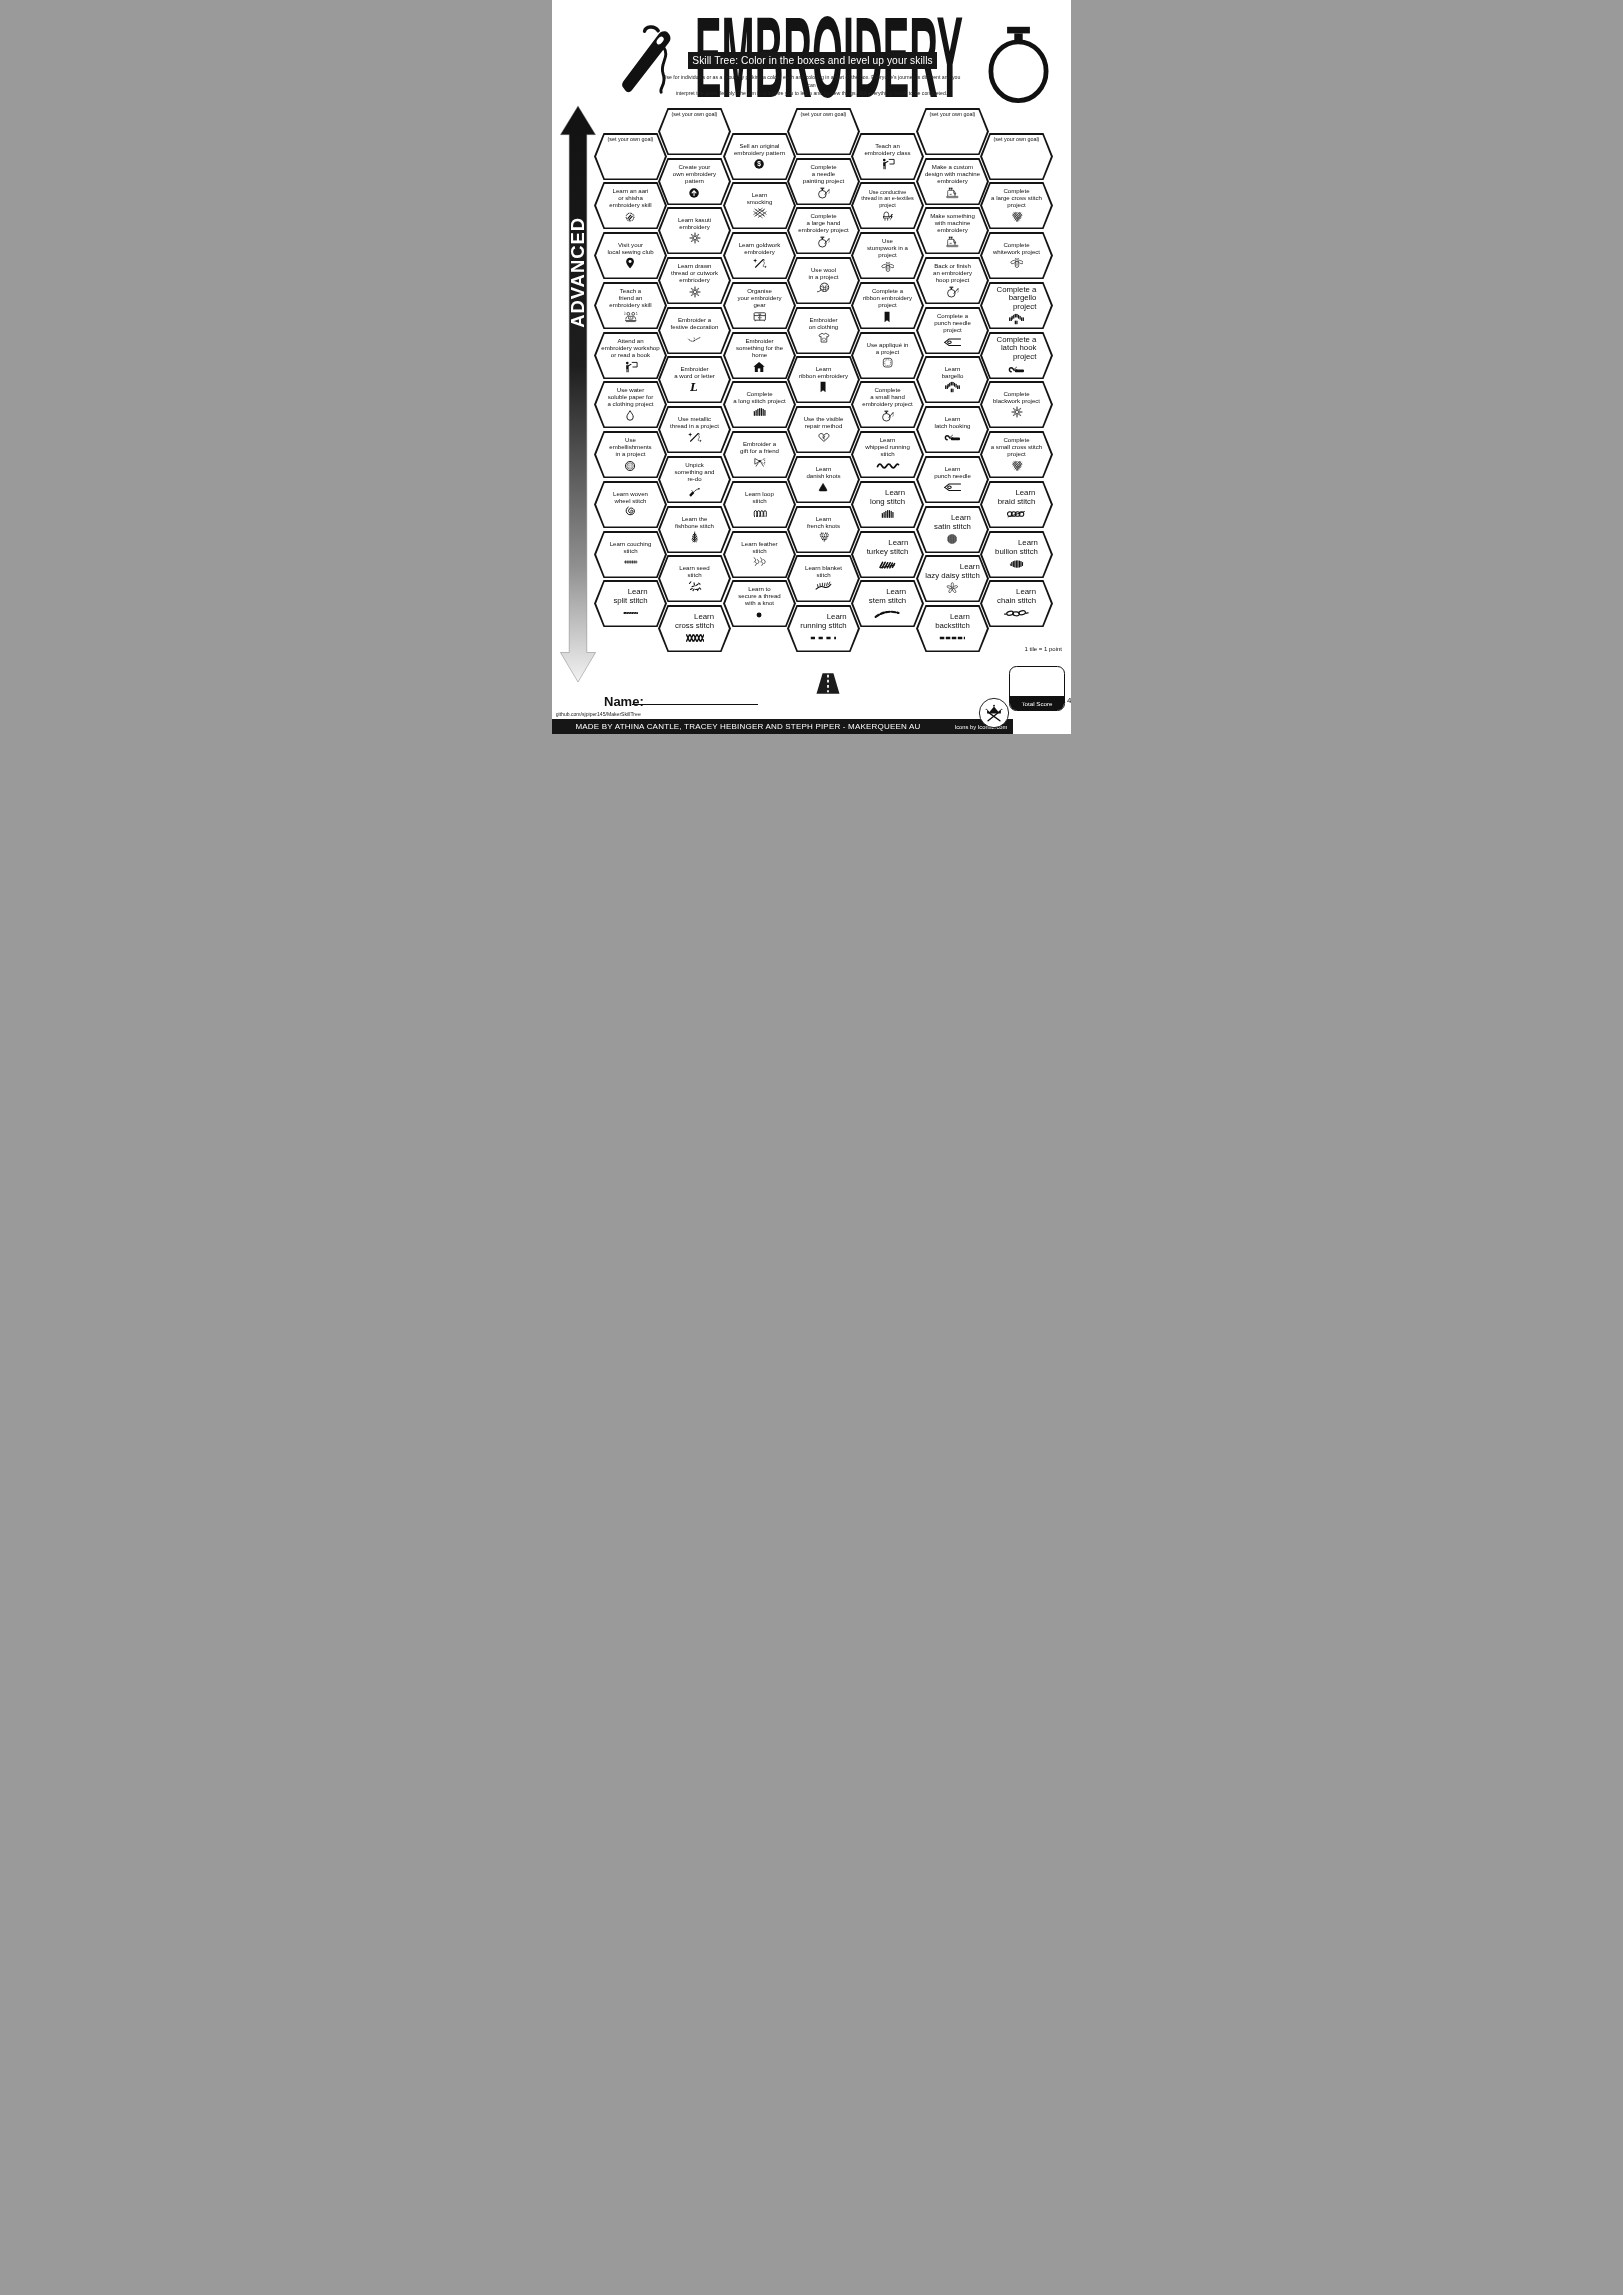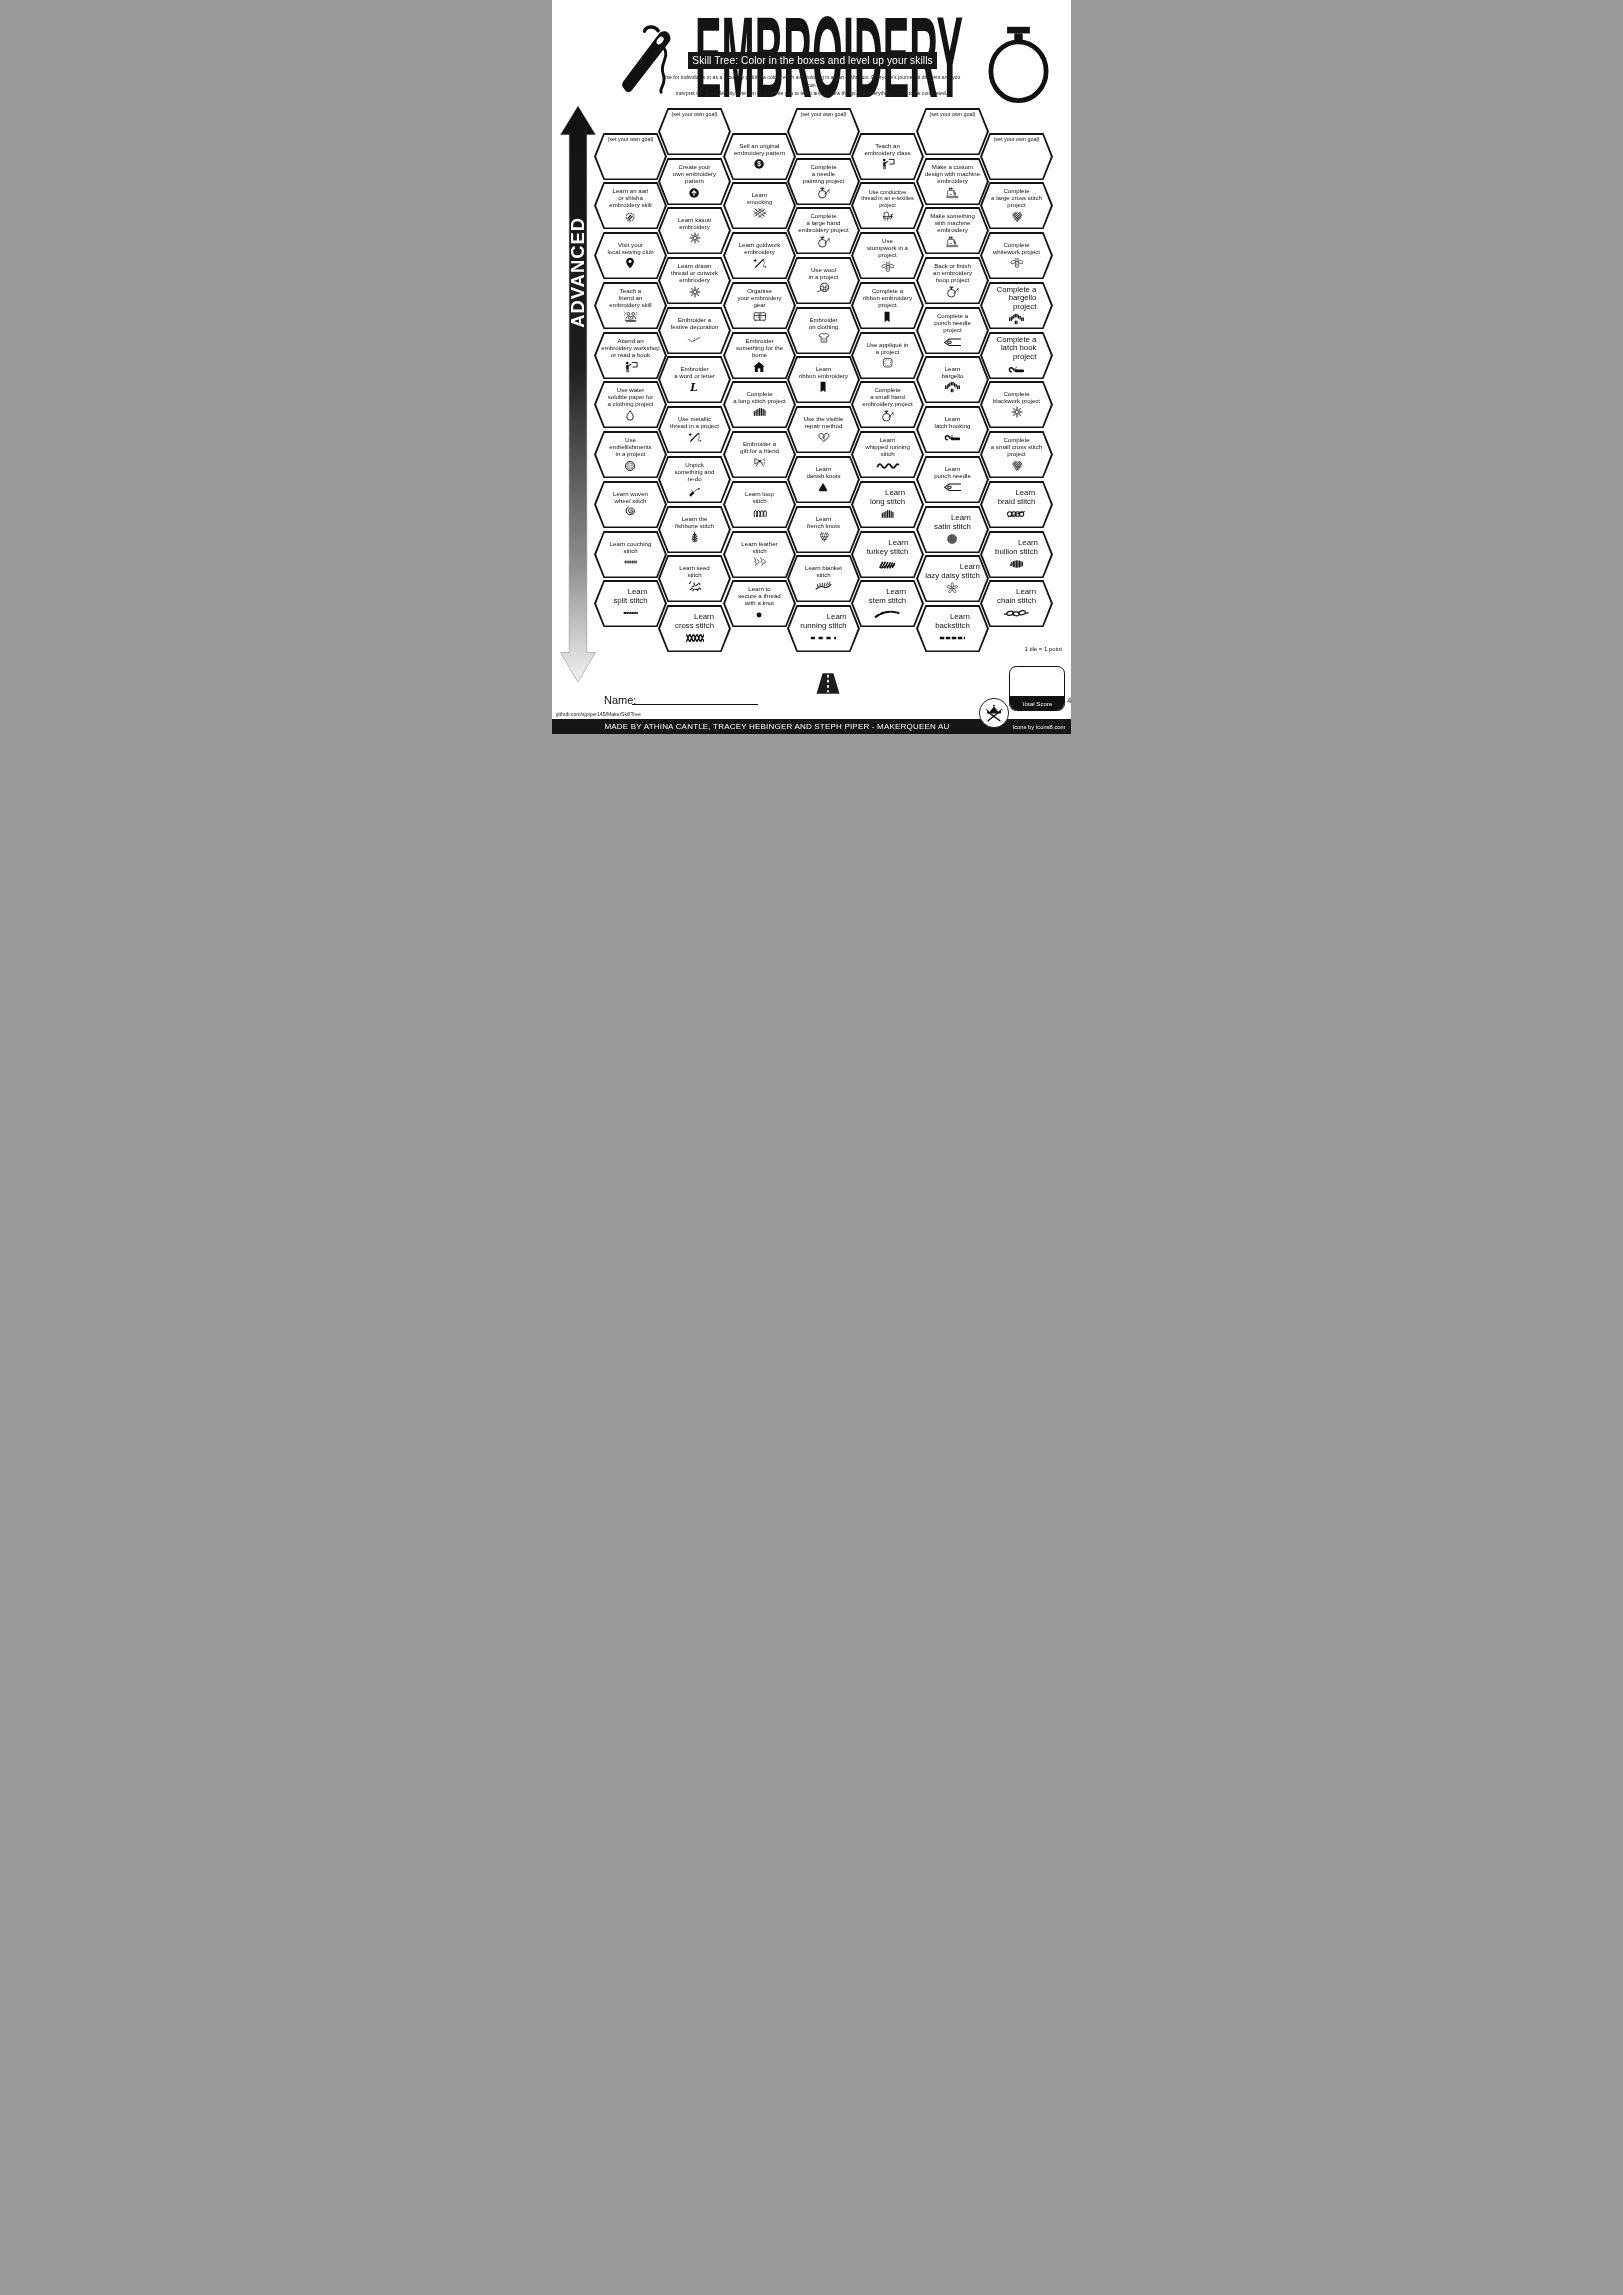--- a/index.html
+++ b/index.html
@@ -28,32 +28,32 @@
     justify-content:center;gap:1.4px;text-align:center;}
   .hex-label{font-size:6.1px;line-height:1.13;white-space:pre-line;}
   .hex.big .hex-label{font-size:7.8px;line-height:1.1;text-align:right;}
   .hex.small .hex-label{font-size:5.5px;}
   .hex.goal .hex-content{justify-content:flex-start;padding-top:3.2px;}
   .hex.goal .hex-label{font-size:5.4px;}
   .hex-icon{height:12px;display:flex;align-items:center;justify-content:center;margin-top:0.5px;}
   .hex-icon svg{height:100%;width:auto;display:block;}
   
   .road-art{left:261px;top:672px;width:30px;height:23px;}
-  .name-label{left:52px;top:694px;font-size:11px;}
+  .name-label{left:52px;top:694px;font-size:13px;font-weight:bold;}
   .name-line{left:80px;top:704px;width:126px;height:0.9px;background:#111;}
   .gh-link{left:3.7px;top:711px;font-size:5.1px;color:#222;}
   .tile-note{left:453px;top:646px;width:57px;text-align:right;font-size:6px;}
   .score-box{left:457px;top:666px;width:54px;height:43px;border:1.4px solid #111;
     border-radius:7.4px;overflow:hidden;background:#fff;}
   .score-band{position:absolute;left:0;right:0;bottom:0;height:14px;background:#111;
     display:flex;align-items:center;justify-content:center;}
   .score-band span{color:#fff;font-size:6.2px;}
   .logo-art{left:426px;top:697px;width:32px;height:32px;z-index:5;}
   .cc-text{left:462px;top:696px;font-size:8px;white-space:nowrap;}
-  .footer-bar{left:0;top:719px;width:519px;height:15.3px;background:#161616;z-index:2;}
+  .footer-bar{left:0;top:719px;width:461px;height:15.3px;background:#161616;z-index:2;}
   .credit{position:absolute;left:0;right:69px;top:0;bottom:0;display:flex;align-items:center;
     justify-content:center;color:#fff;font-size:8px;letter-spacing:0.2px;white-space:nowrap;}
   .icons-credit{position:absolute;right:5.6px;top:0;bottom:0;display:flex;align-items:center;
     color:#fff;font-size:5.8px;}
 </style>
 </head>
 <body>
 
 <div class="page">
 

